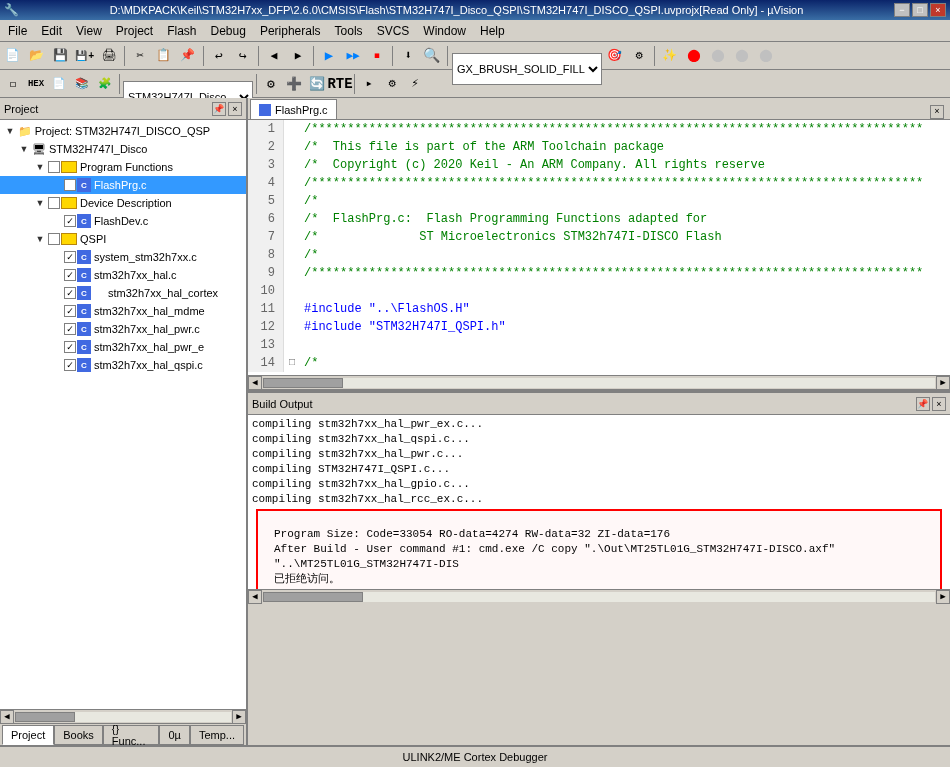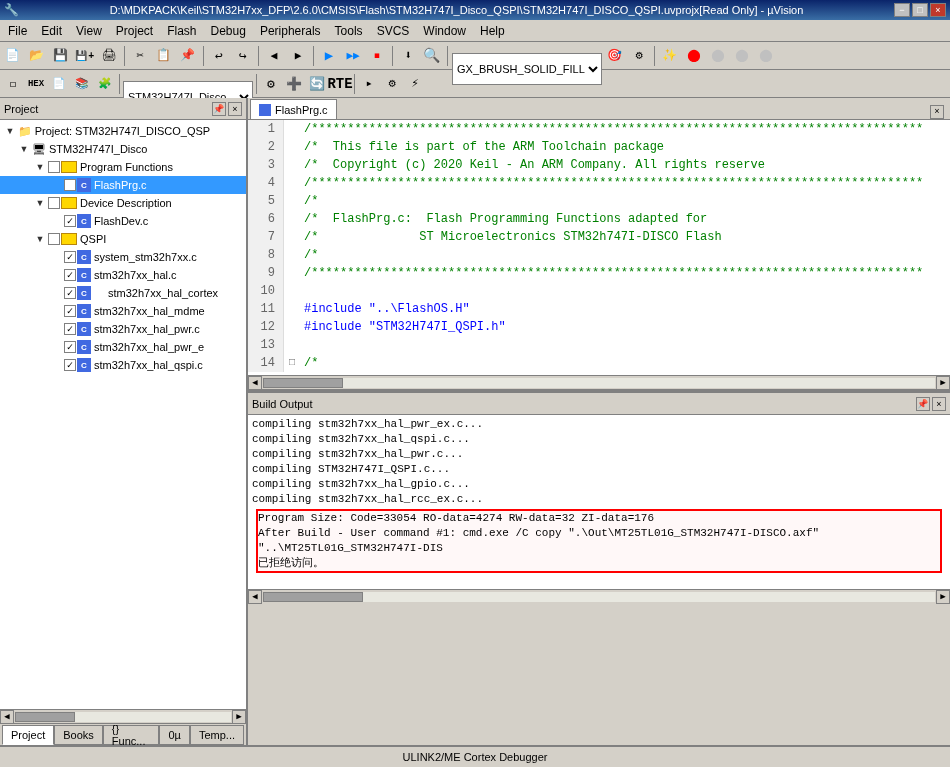--- a/index.html
+++ b/index.html
@@ -358,21 +358,21 @@
       line-height: 15px;
       background: white;
     }
     .build-line { white-space: pre-wrap; color: #000; }
 
     
     #error-box {
       margin: 2px 4px;
       border: 2px solid #ff0000;
       background: #fff8f8;
-      padding: 0;
+      padding: 16px;
       font-family: 'Courier New', Courier, monospace;
       font-size: 11px;
       line-height: 15px;
     }
     .error-line { color: #000; white-space: pre-wrap; }
 
     #build-scrollbar {
       height: 14px;
       background: #d4d0c8;
       border-top: 1px solid #808080;

